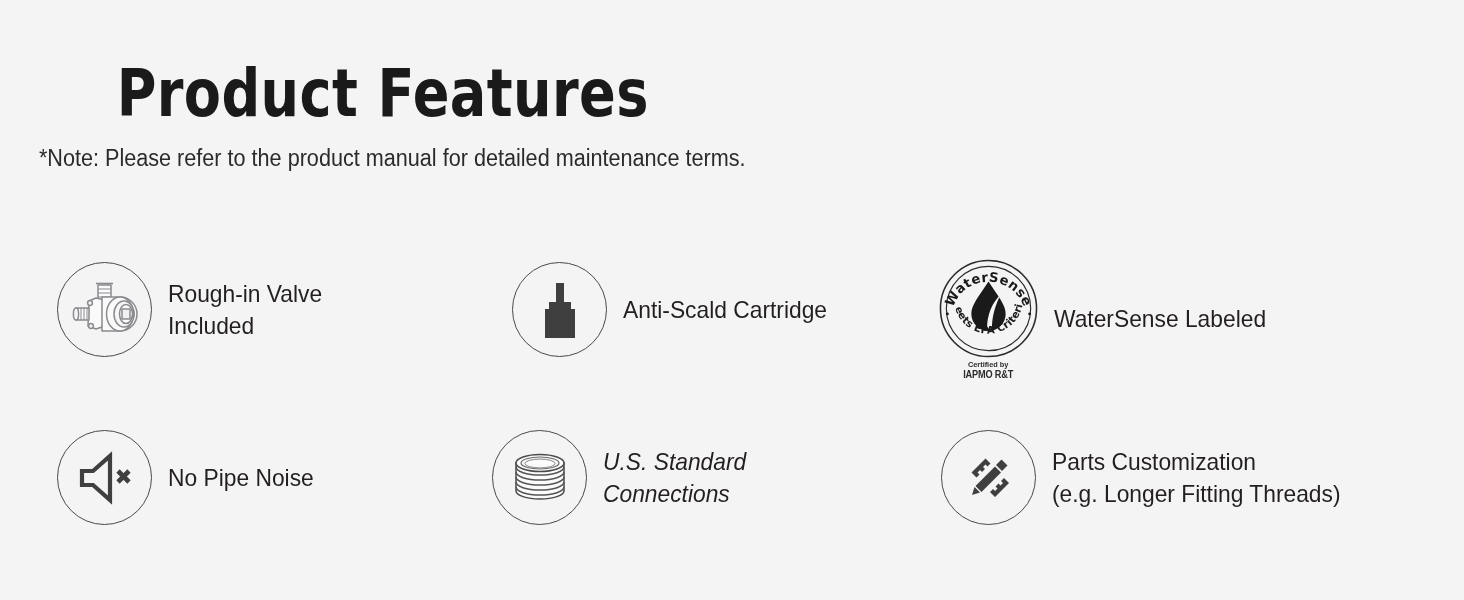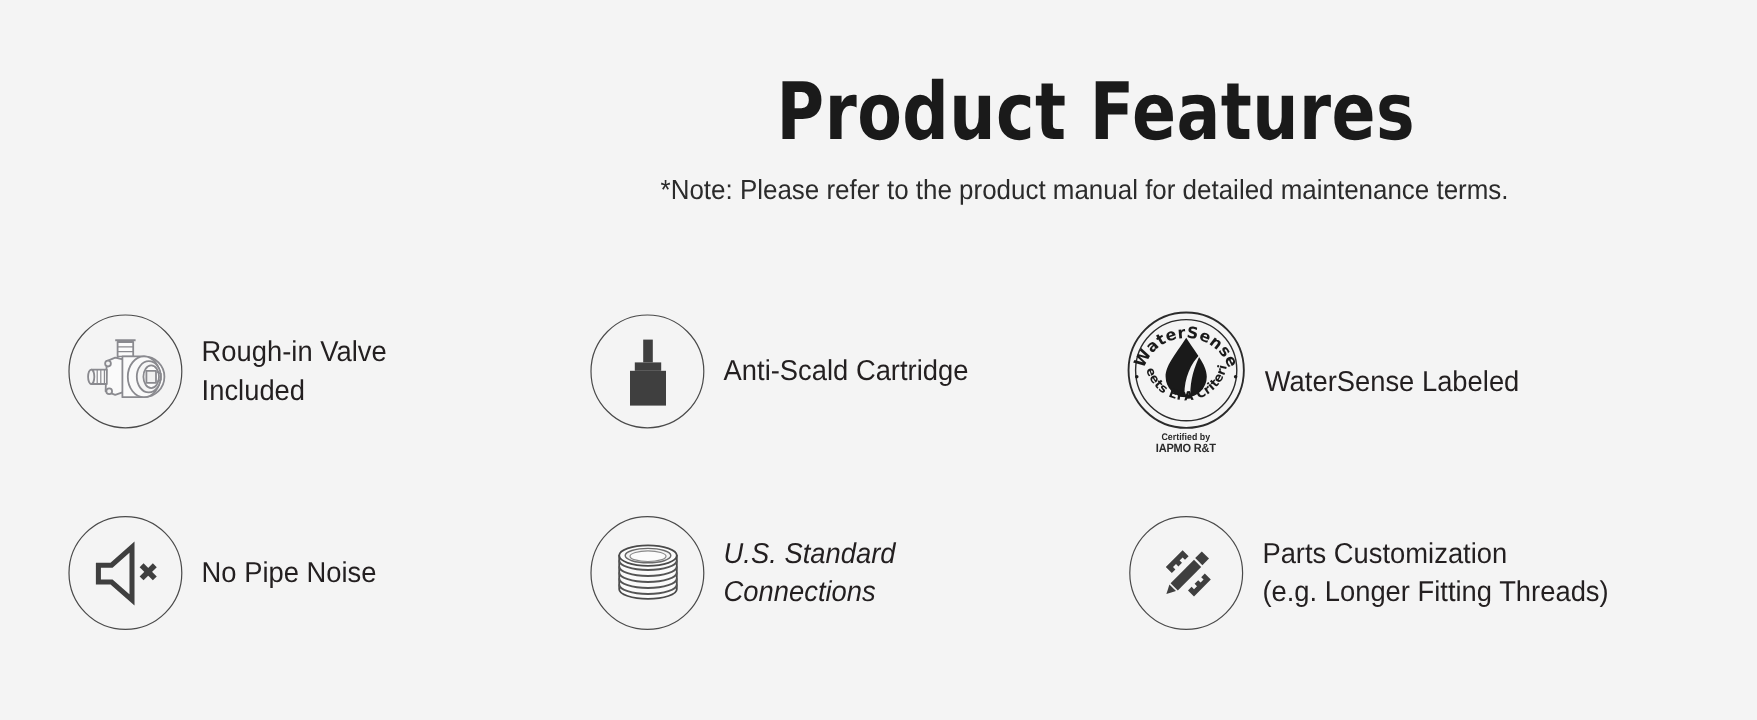--- a/index.html
+++ b/index.html
@@ -20,21 +20,21 @@
     width: 1464px;
     height: 600px;
   }
 
   
   .header {
     position: absolute;
     top: 58px;
     left: 0;
     width: 1296px;
-    text-align: right;
+    text-align: left;
   }
   .title {
     font-family: "DejaVu Sans", sans-serif;
     font-weight: 700;
     font-size: 66px;
     line-height: 72px;
     letter-spacing: 0.5px;
     color: #1a1a1a;
     transform: scaleX(0.82);
     transform-origin: center top;
@@ -60,21 +60,21 @@
     width: 1352px;
     height: 320px;
   }
   .feature {
     position: absolute;
     display: flex;
     align-items: center;
   }
   
   .f-valve      { left: 57px;  top: 16px;  }
-  .f-cartridge  { left: 492px; top: 16px;  }
+  .f-cartridge  { left: 512px; top: 16px;  }
   .f-watersense { left: 937px; top: 12px;  }
   
   .f-noise      { left: 57px;  top: 184px; }
   .f-threads    { left: 492px; top: 184px; font-style: italic; }
   .f-parts      { left: 941px; top: 184px; justify-content: center; }
 
   .circle {
     width: 95px;
     height: 95px;
     border: 1.3px solid #4a4a4a;

